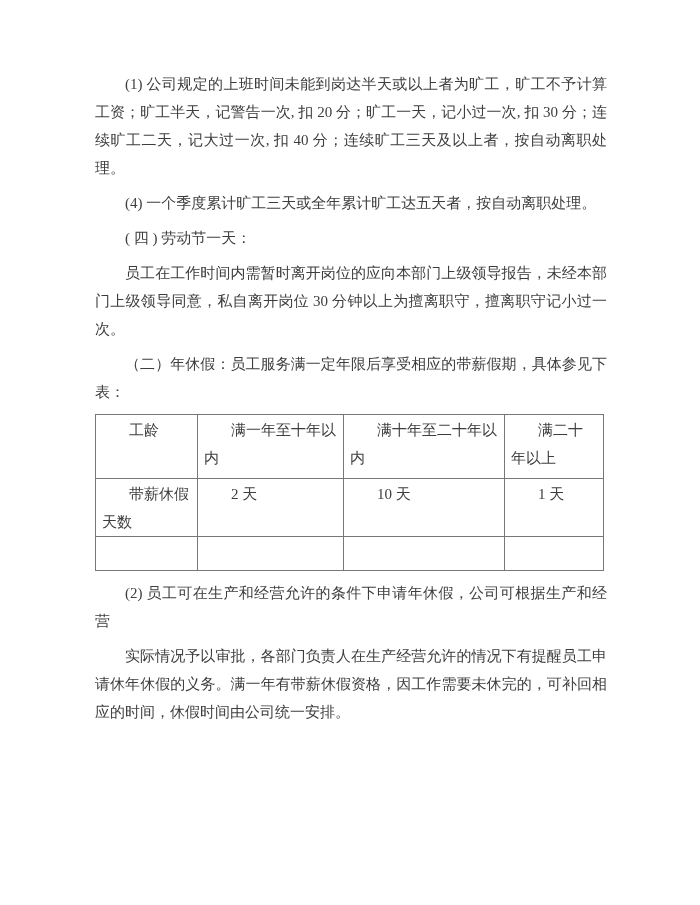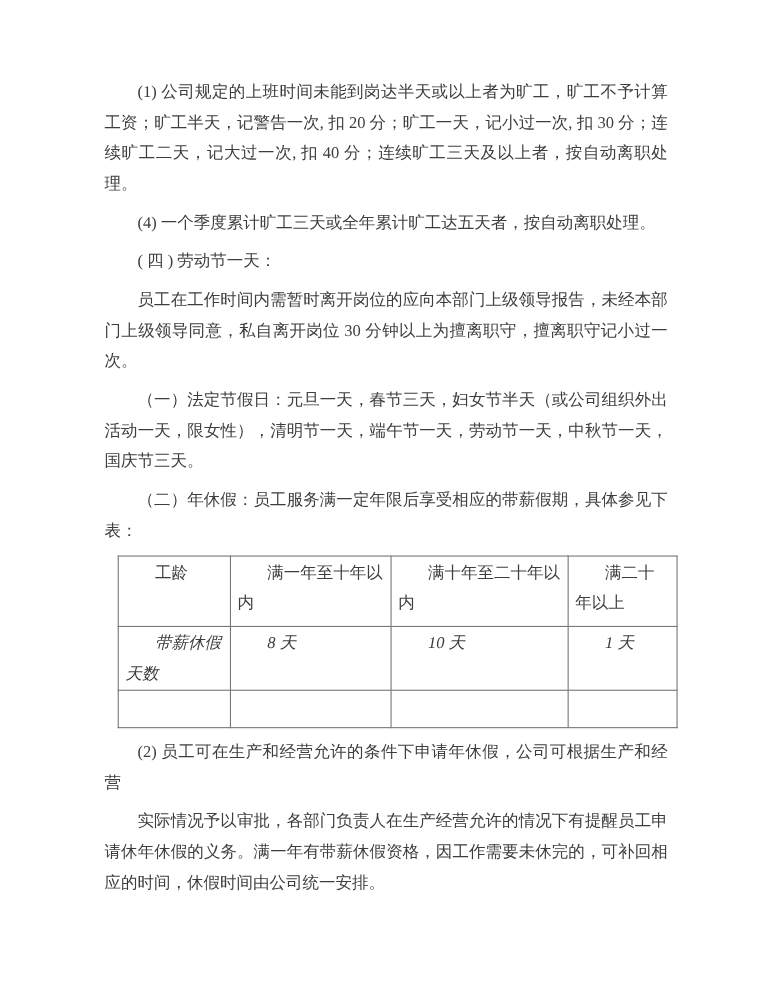--- a/index.html
+++ b/index.html
@@ -24,71 +24,70 @@
     margin: 0 0 7px 0;
     line-height: 28px;
     text-align: justify;
     text-indent: 30px;
     word-break: break-all;
   }
   .leave-table {
     border-collapse: collapse;
     table-layout: fixed;
     width: 508px;
-    margin: 8px 0 8px 12px;
+    margin: 8px 0 8px 0;
     font-size: 15px;
   }
   .leave-table td {
     border: 1px solid #777777;
     vertical-align: top;
     padding: 1px 6px 0 6px;
     line-height: 28px;
     text-indent: 27px;
     word-break: break-all;
     overflow: hidden;
   }
   .row-header   { height: 64px; }
-  .row-data     { height: 52px; font-style: italic; }
+  .row-data     { height: 52px; }
   .row-empty    { height: 34px; }
 </style>
 </head>
 <body>
 
 <div class="page">
 
   <p class="para">(1) 公司规定的上班时间未能到岗达半天或以上者为旷工，旷工不予计算工资；旷工半天，记警告一次, 扣 20 分；旷工一天，记小过一次, 扣 30 分；连续旷工二天，记大过一次, 扣 40 分；连续旷工三天及以上者，按自动离职处理。</p>
 
   <p class="para">(4) 一个季度累计旷工三天或全年累计旷工达五天者，按自动离职处理。</p>
 
   <p class="para">( 四 ) 劳动节一天：</p>
 
   <p class="para">员工在工作时间内需暂时离开岗位的应向本部门上级领导报告，未经本部门上级领导同意，私自离开岗位 30 分钟以上为擅离职守，擅离职守记小过一次。</p>
 
 
-  <p class="para">（一）法定节假日：元旦一天，春节三天，妇女节半天（或公司组织外出活动一天，限女性），清明节一天，端午节一天，劳动节一天，中秋节一天，国庆节三天。</p>
 
   <p class="para">（二）年休假：员工服务满一定年限后享受相应的带薪假期，具体参见下表：</p>
 
   <table class="leave-table">
     <colgroup>
       <col style="width:102px">
       <col style="width:146px">
       <col style="width:161px">
       <col style="width:99px">
     </colgroup>
     <tbody>
       <tr class="row-header">
         <td>工龄</td>
         <td>满一年至十年以内</td>
         <td>满十年至二十年以内</td>
         <td>满二十年以上</td>
       </tr>
       <tr class="row-data">
         <td>带薪休假天数</td>
-        <td>8 天</td>
+        <td>2 天</td>
         <td>10 天</td>
         <td>1 天</td>
       </tr>
       <tr class="row-empty">
         <td></td>
         <td></td>
         <td></td>
         <td></td>
       </tr>
     </tbody>

